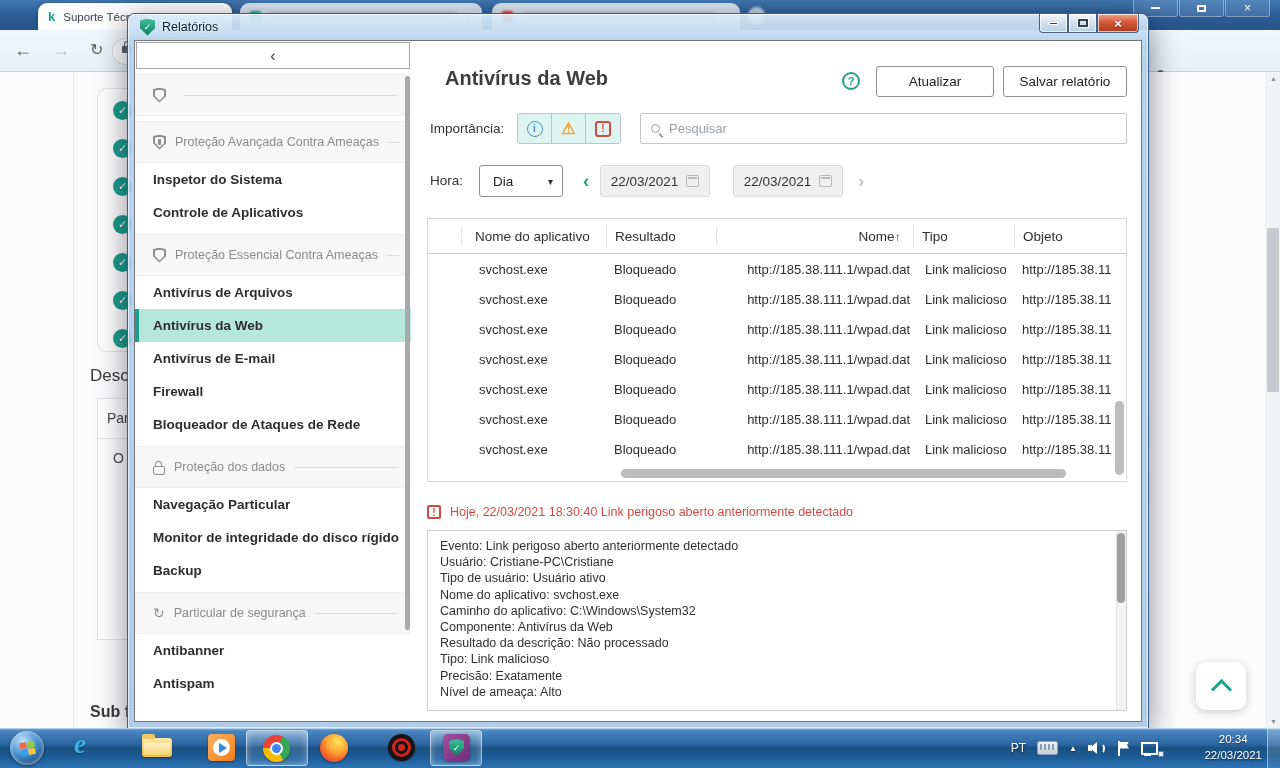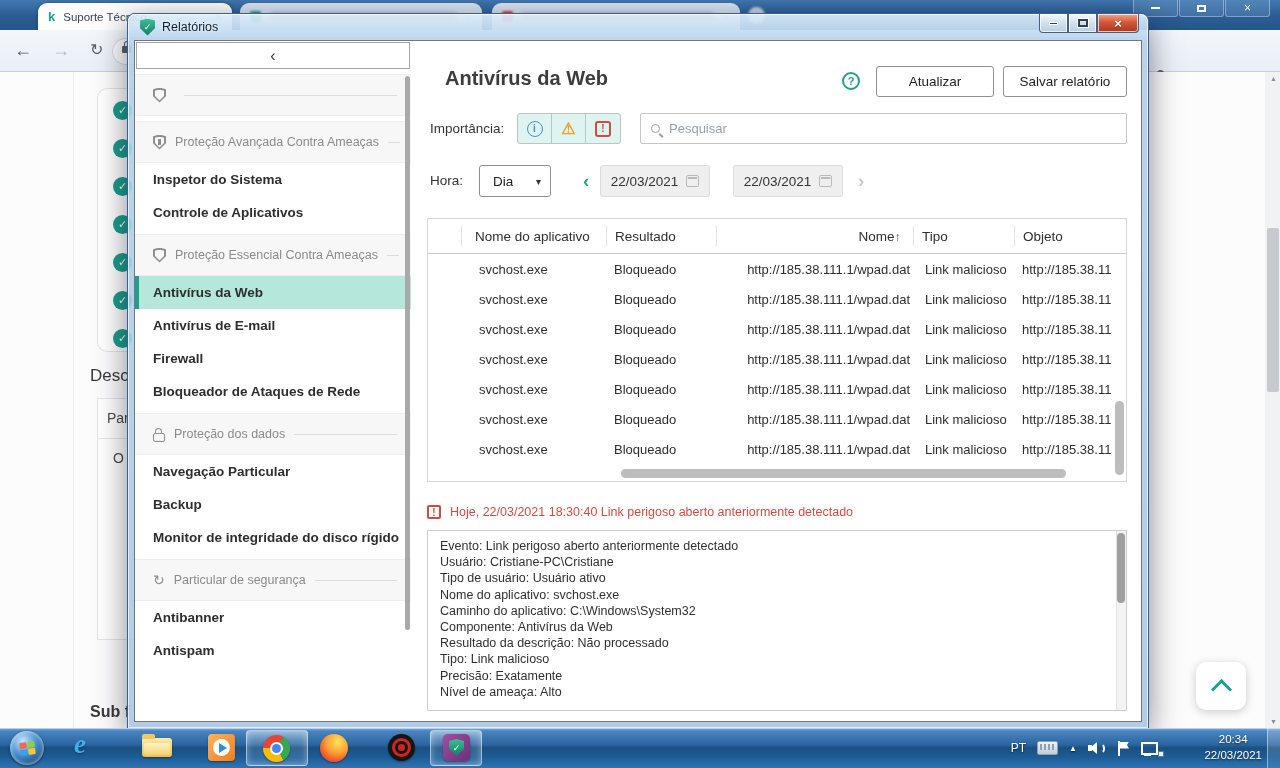--- a/index.html
+++ b/index.html
@@ -138,21 +138,21 @@
   .ic-crit{width:16px;height:16px;border:2px solid #d24b43;border-radius:3px;color:#d24b43;
     font-size:10px;font-weight:700;display:flex;align-items:center;justify-content:center}
   .search{position:absolute;left:229px;top:72px;width:487px;height:31px;border:1px solid #c6c6c6;
     border-radius:2px;background:#fff;display:flex;align-items:center;padding-left:10px;gap:7px}
   .mag{position:relative;width:9px;height:9px;border:1.5px solid #9aa0a6;border-radius:50%}
   .mag::after{content:"";position:absolute;left:8px;top:8px;width:5px;height:1.5px;background:#9aa0a6;
     transform:rotate(45deg);transform-origin:0 0}
   .search input{border:none;outline:none;flex:1;font-size:13px;color:#333;background:transparent;
     font-family:"Liberation Sans",sans-serif}
   .search input::placeholder{color:#9aa0a6}
-  .pselect{position:absolute;left:68px;top:124px;width:72px;height:32px;border:1px solid #8e8e8e;
+  .pselect{position:absolute;left:68px;top:124px;width:84px;height:32px;border:1px solid #8e8e8e;
     border-radius:3px;background:#fff;display:flex;align-items:center;padding:0 9px 0 13px;font-size:13.5px;color:#222}
   .pselect .caret{margin-left:auto;font-size:10px;color:#333}
   .chevL{position:absolute;left:172px;top:124px;height:32px;display:flex;align-items:center;
     font-size:19px;font-weight:700;color:#23a184}
   .chevR{position:absolute;left:447px;top:124px;height:32px;display:flex;align-items:center;
     font-size:19px;font-weight:700;color:#c9c9c9}
   .datef{position:absolute;top:124px;width:110px;height:32px;background:#efefef;border:1px solid #dcdcdc;
     border-radius:3px;display:flex;align-items:center;justify-content:center;gap:8px;font-size:13.5px;color:#333}
   .d1{left:189px}.d2{left:322px}
   .calic{position:relative;width:13px;height:12px;border:1.5px solid #b9b9b9;border-radius:2px}
@@ -372,20 +372,23 @@
             <span>Inspetor do Sistema</span>
           </div>
         <div class="sitem">
             <span>Controle de Aplicativos</span>
           </div>
         <div class="ssec">
           <span class="ic-shield"></span>
           <span class="slabel">Proteção Essencial Contra Ameaças</span>
           <span class="line"></span>
         </div>
+        <div class="sitem">
+            <span>Antivírus de Arquivos</span>
+          </div>
         <div class="sitem sel">
             <span>Antivírus da Web</span>
           </div>
         <div class="sitem">
             <span>Antivírus de E-mail</span>
           </div>
         <div class="sitem">
             <span>Firewall</span>
           </div>
         <div class="sitem">
@@ -393,24 +396,24 @@
           </div>
         <div class="ssec">
           <span class="ic-lock"></span>
           <span class="slabel">Proteção dos dados</span>
           <span class="line"></span>
         </div>
         <div class="sitem">
             <span>Navegação Particular</span>
           </div>
         <div class="sitem">
+            <span>Monitor de integridade do disco rígido</span>
+          </div>
+        <div class="sitem">
             <span>Backup</span>
-          </div>
-        <div class="sitem">
-            <span>Monitor de integridade do disco rígido</span>
           </div>
         <div class="ssec">
           <span class="ic-refresh">↻</span>
           <span class="slabel">Particular de segurança</span>
           <span class="line"></span>
         </div>
         <div class="sitem">
             <span>Antibanner</span>
           </div>
         <div class="sitem">

